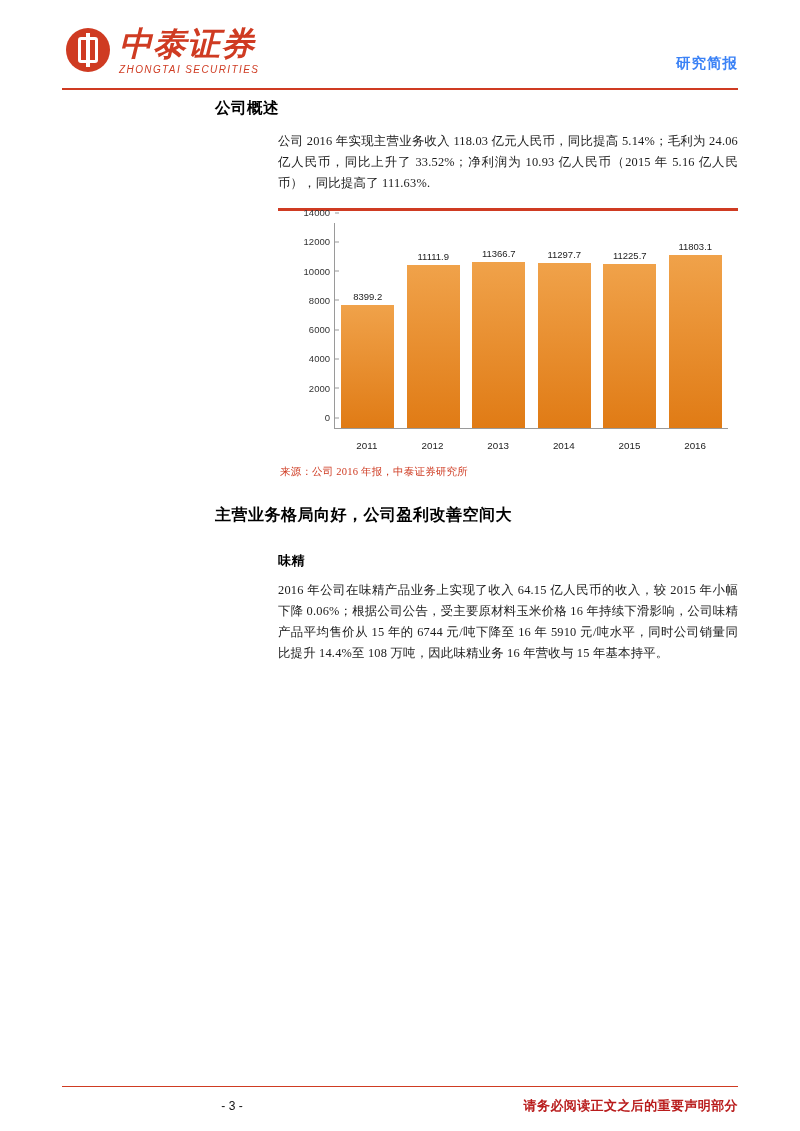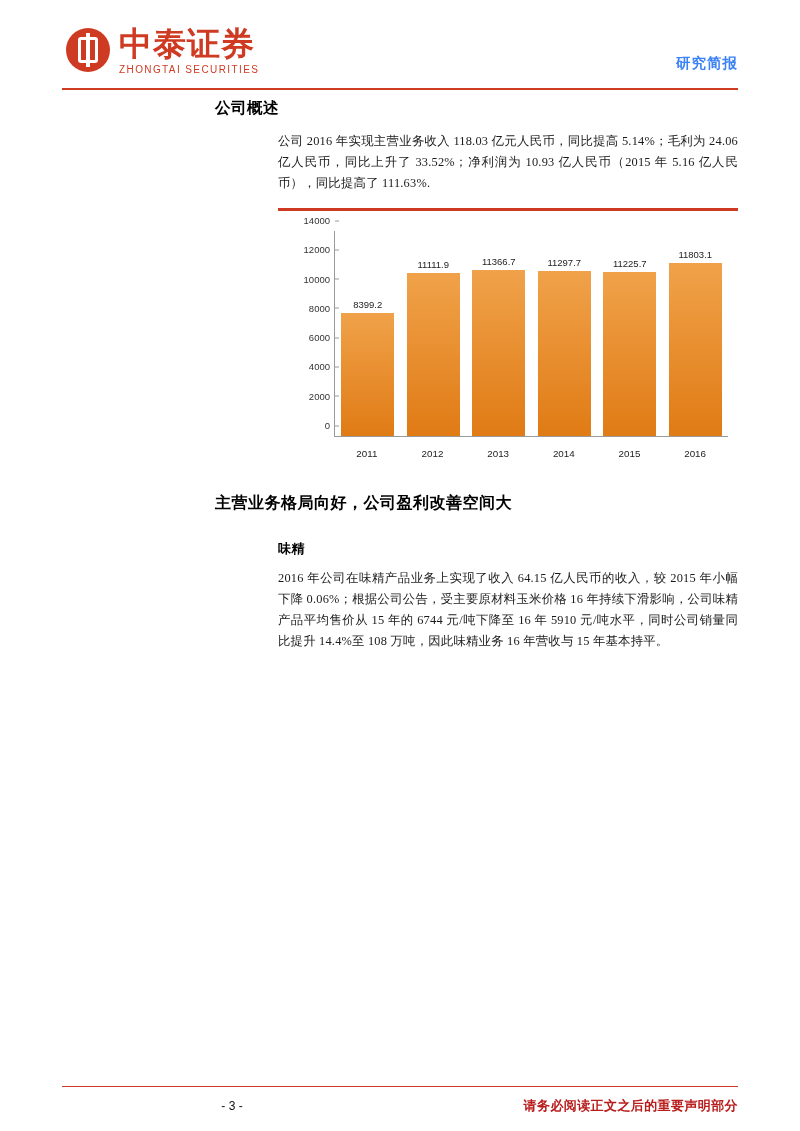--- a/index.html
+++ b/index.html
@@ -29,20 +29,21 @@
     left: 0; top: 0;
     width: 800px;
     height: 92px;
   }
   .logo-wrap {
     position: absolute;
     left: 66px;
     top: 26px;
     display: flex;
     align-items: flex-start;
+    font-style: italic;
   }
   .logo-mark {
     width: 44px;
     height: 44px;
     border-radius: 50%;
     background: #cf3b22;
     position: relative;
     flex: none;
     margin-top: 2px;
   }
@@ -151,21 +152,20 @@
   }
   .fig-title-rule {
     height: 1px;
     background: #cf3b22;
     width: 100%;
   }
   .chart-area {
     position: relative;
     height: 248px;
     width: 460px;
-    margin-top: 8px;
   }
   .plot {
     position: absolute;
     left: 56px;
     top: 12px;
     right: 10px;
     bottom: 30px;
     border-left: 1px solid #9a9a9a;
     border-bottom: 1px solid #9a9a9a;
   }
@@ -349,20 +349,21 @@
         <div class="xlabels">
           <div class="xlabel">2011</div>
           <div class="xlabel">2012</div>
           <div class="xlabel">2013</div>
           <div class="xlabel">2014</div>
           <div class="xlabel">2015</div>
           <div class="xlabel">2016</div>
         </div>
       </div>
 
+      <div class="fig-source">来源：公司 2016 年报，中泰证券研究所</div>
       <div class="fig-bottom-rule"></div>
     </div>
 
     <h2 class="h2 major" style="margin-top:20px">主营业务格局向好，公司盈利改善空间大</h2>
 
     <h3 class="h3" style="margin-top:26px">味精</h3>
 
     <p class="body">2016 年公司在味精产品业务上实现了收入 64.15 亿人民币的收入，较 2015 年小幅下降 0.06%；根据公司公告，受主要原材料玉米价格 16 年持续下滑影响，公司味精产品平均售价从 15 年的 6744 元/吨下降至 16 年 5910 元/吨水平，同时公司销量同比提升 14.4%至 108 万吨，因此味精业务 16 年营收与 15 年基本持平。</p>
 
   </div>

